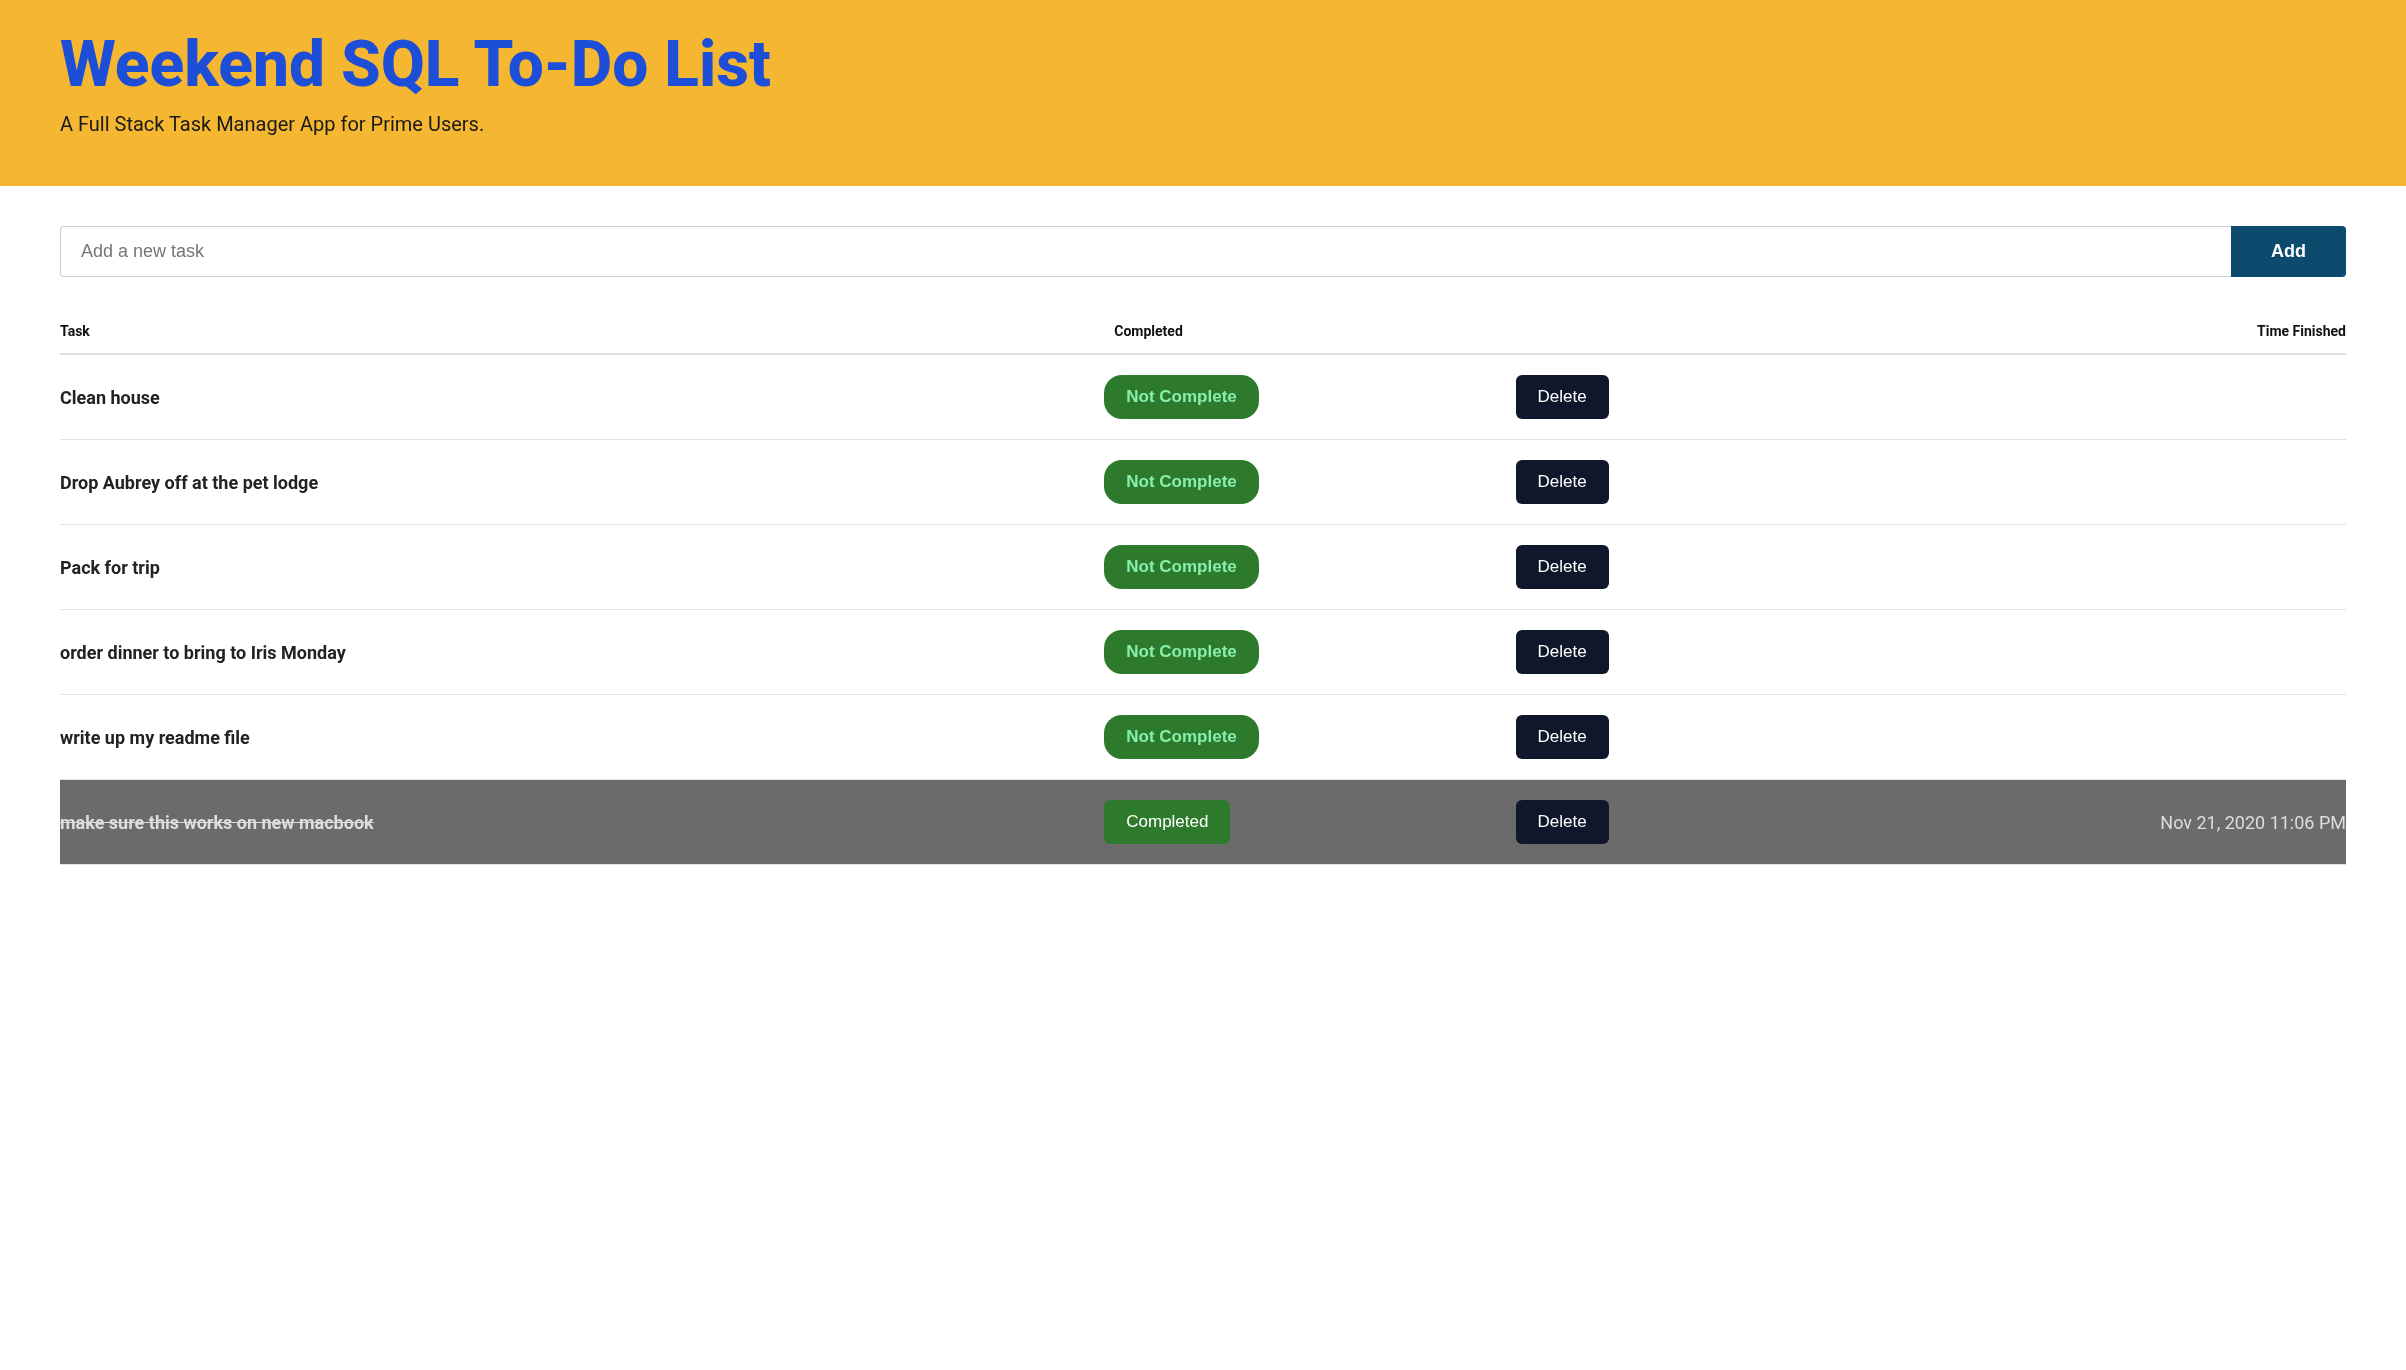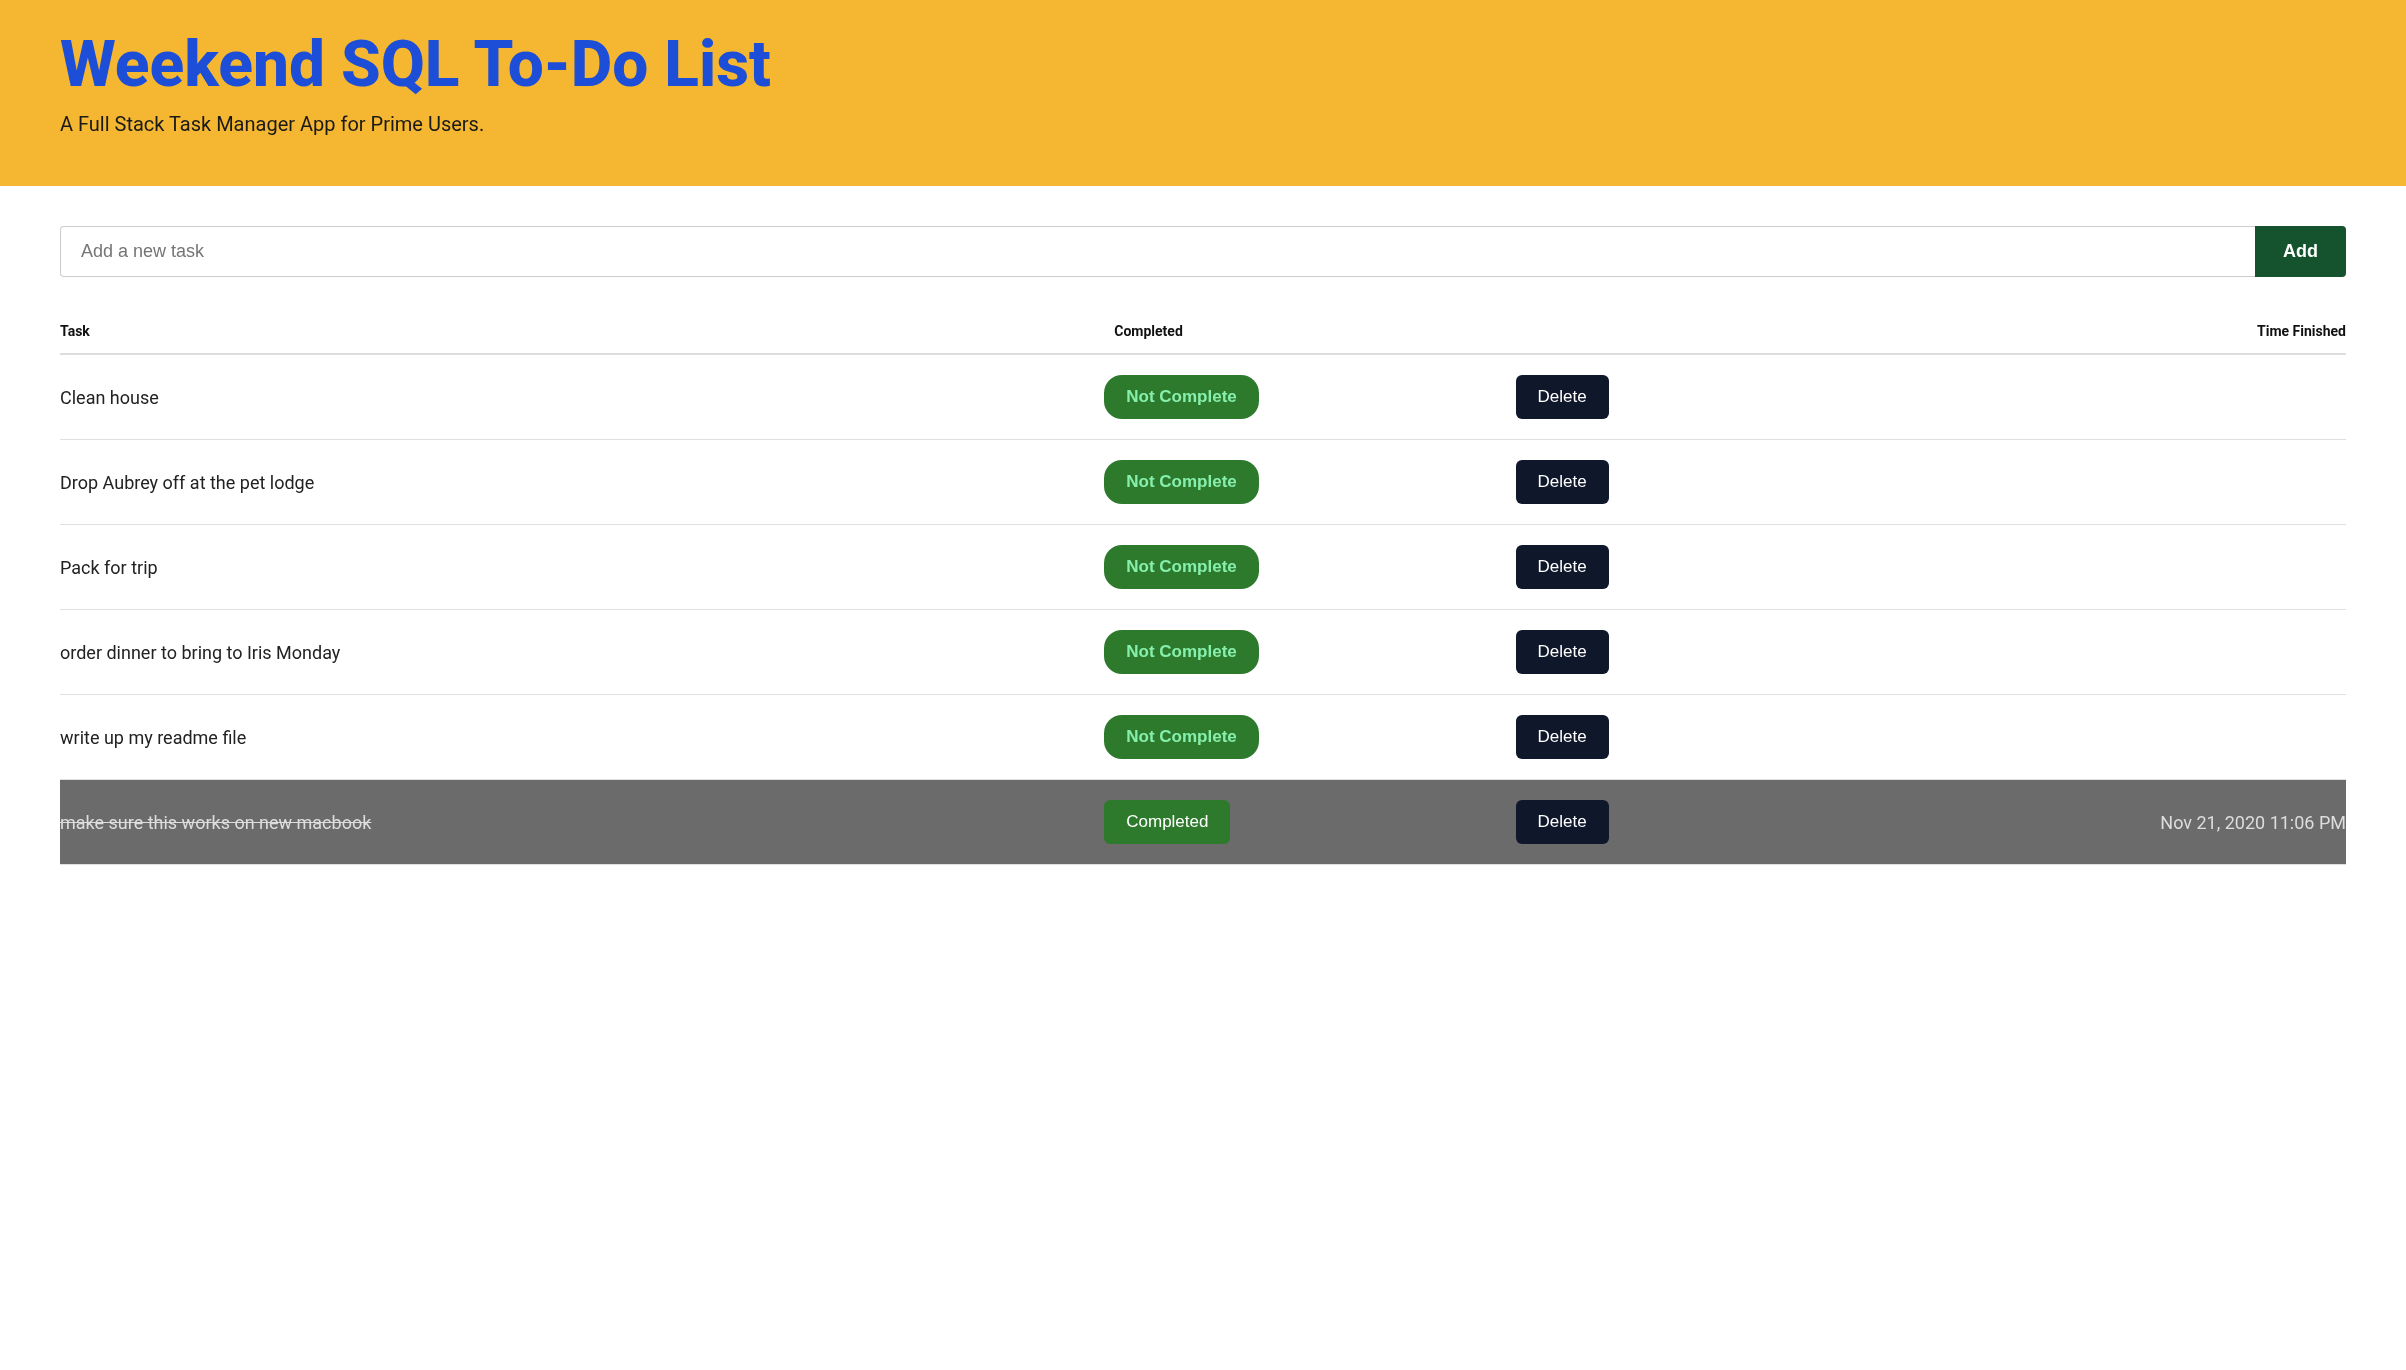--- a/index.html
+++ b/index.html
@@ -47,22 +47,22 @@
       padding: 14px 20px;
       font-size: 18px;
       border: 1.5px solid #ccc;
       border-right: none;
       border-radius: 4px 0 0 4px;
       outline: none;
       color: #8b5cf6;
     }
 
     .add-button {
-      padding: 14px 28px;
-      background: #14532d;
+      padding: 14px 40px;
+      background: #0c4a6e;
       color: white;
       font-size: 18px;
       font-weight: 600;
       border: none;
       border-radius: 0 4px 4px 0;
       cursor: pointer;
     }
 
     .task-table {
       width: 100%;
@@ -101,20 +101,21 @@
       vertical-align: middle;
     }
 
     .task-table tbody tr.completed-row td {
       color: #ddd;
     }
 
     .task-name {
       min-width: 400px;
       padding-right: 20px;
+      font-weight: bold;
     }
 
     .task-name.strikethrough {
       text-decoration: line-through;
       color: #ccc;
     }
 
     .col-completed-cell {
       padding-left: 10px;
     }

